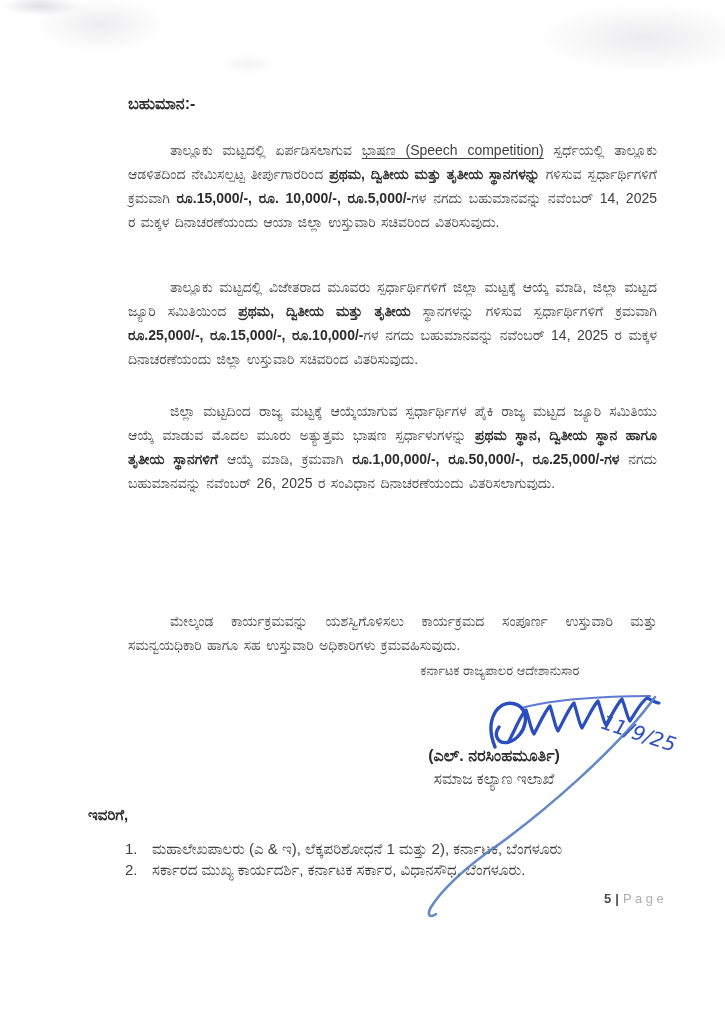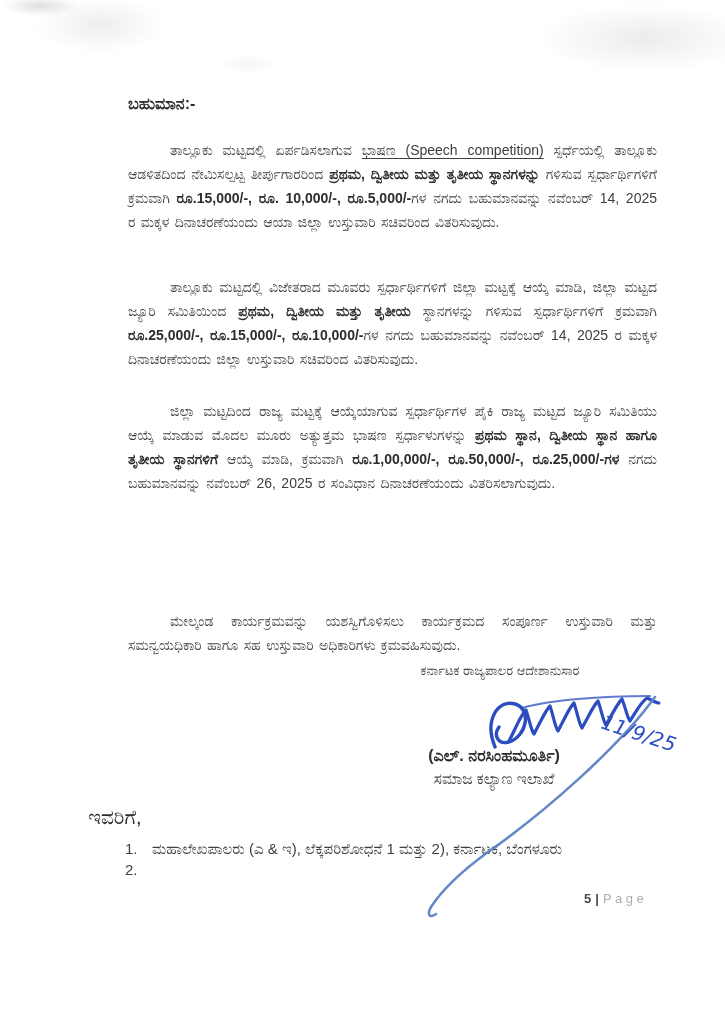--- a/index.html
+++ b/index.html
@@ -30,27 +30,27 @@
     position:absolute;left:350px;top:659px;width:300px;
     text-align:center;font-size:13px;line-height:23px;
   }
   .sig-block{
     position:absolute;left:344px;top:744px;width:300px;
     text-align:center;font-size:15.5px;line-height:23px;
   }
   .sig-name{font-size:16px;font-weight:bold;color:#2d2d2d;}
   .recipients-label{
     position:absolute;left:88px;top:806px;
-    font-size:20px;font-weight:normal;color:#2d2d2d;
+    font-size:15px;font-weight:bold;color:#2d2d2d;
   }
   .recipient-list{position:absolute;left:125px;top:838px;width:540px;font-size:15px;line-height:21px;}
   .recipient-row{display:flex;}
   .recipient-num{width:27px;flex:0 0 27px;}
   .footer{
-    position:absolute;left:584px;top:891px;font-size:13px;color:#555;
+    position:absolute;left:604px;top:891px;font-size:13px;color:#555;
   }
   .footer .num{font-weight:bold;color:#4a4a4a;}
   .footer .sep{font-weight:bold;color:#4a4a4a;margin:0 4px;}
   .footer .word{color:#aeaeae;letter-spacing:3.5px;}
   .ink-overlay{position:absolute;left:0;top:0;pointer-events:none;}
   .hand-date{
     font-family:"DejaVu Sans",sans-serif;font-style:italic;font-size:20px;
   }
 </style>
 </head>
@@ -80,20 +80,21 @@
 
   <div class="recipients-label">ಇವರಿಗೆ,</div>
 
   <div class="recipient-list">
     <div class="recipient-row">
       <span class="recipient-num">1.</span>
       <span>ಮಹಾಲೇಖಪಾಲರು (ಎ &amp; ಇ), ಲೆಕ್ಕಪರಿಶೋಧನೆ 1 ಮತ್ತು 2), ಕರ್ನಾಟಕ, ಬೆಂಗಳೂರು</span>
     </div>
     <div class="recipient-row">
       <span class="recipient-num">2.</span>
+      <span>ಸರ್ಕಾರದ ಮುಖ್ಯ ಕಾರ್ಯದರ್ಶಿ, ಕರ್ನಾಟಕ ಸರ್ಕಾರ, ವಿಧಾನಸೌಧ, ಬೆಂಗಳೂರು.</span>
     </div>
   </div>
 
   <div class="footer">
     <span class="num">5</span><span class="sep">|</span><span class="word">Page</span>
   </div>
 
   <svg class="ink-overlay" width="725" height="1024" viewBox="0 0 725 1024">
 
     <g>

